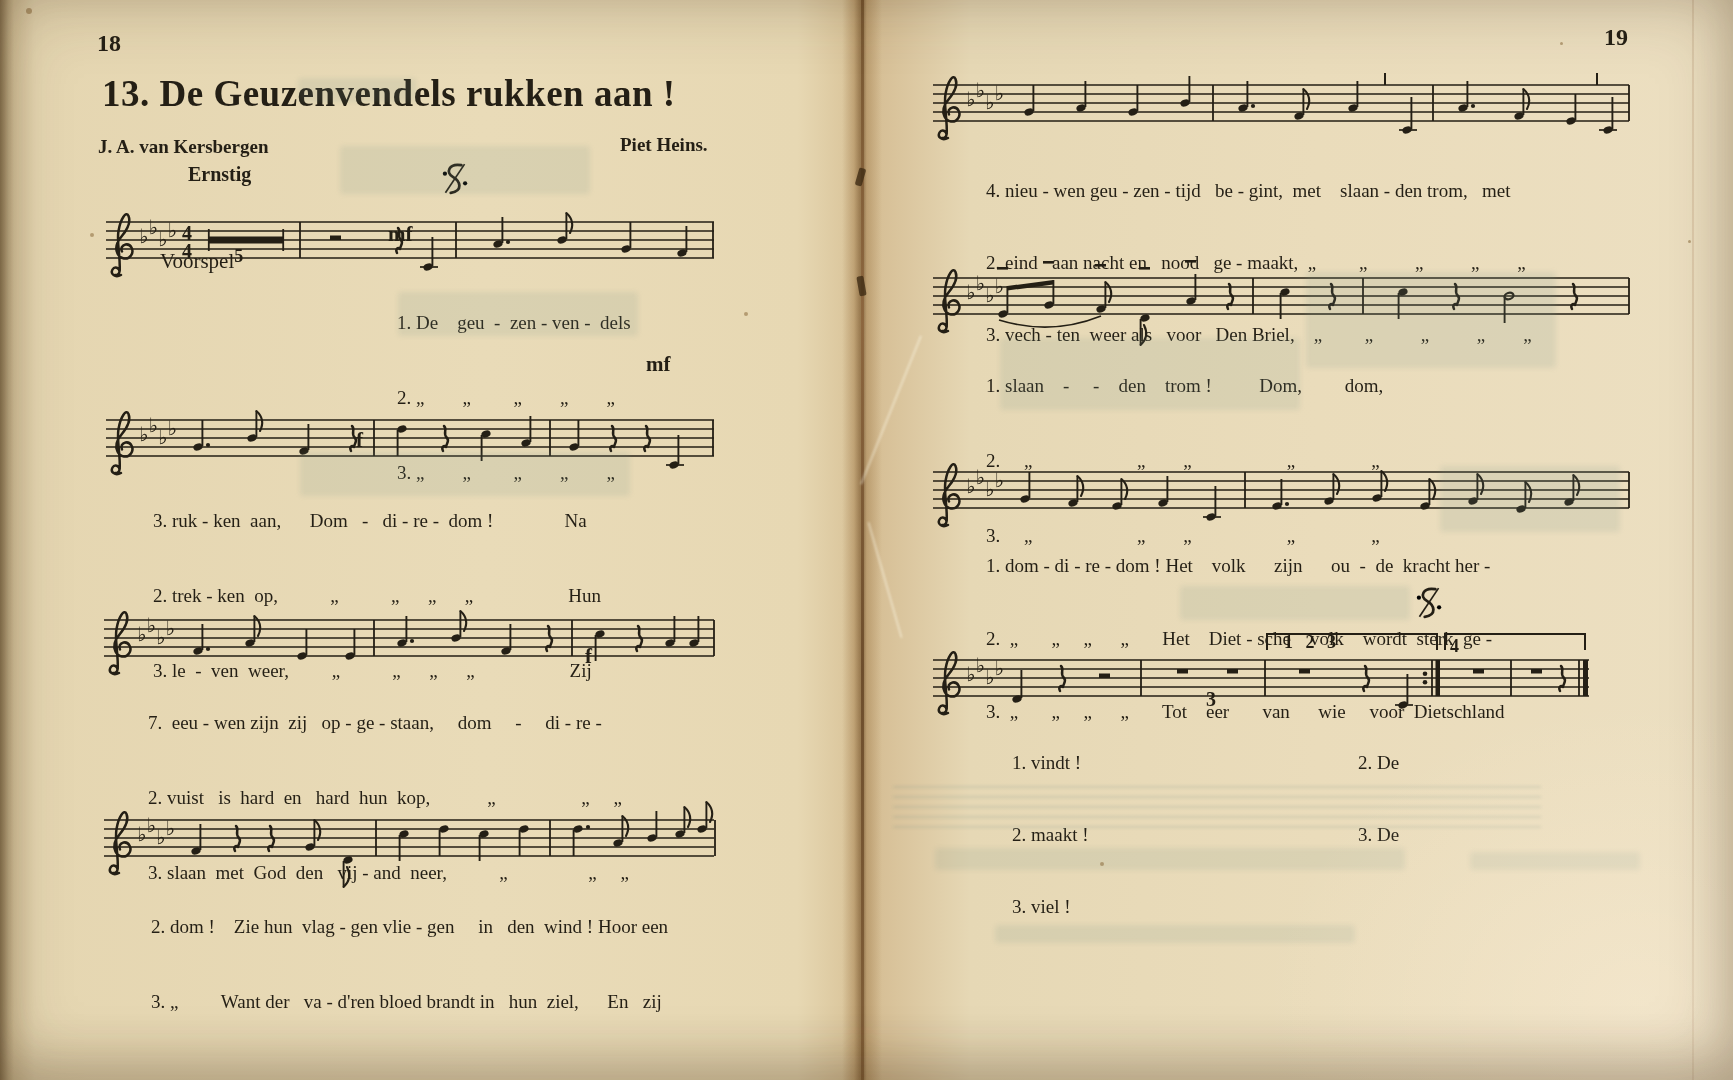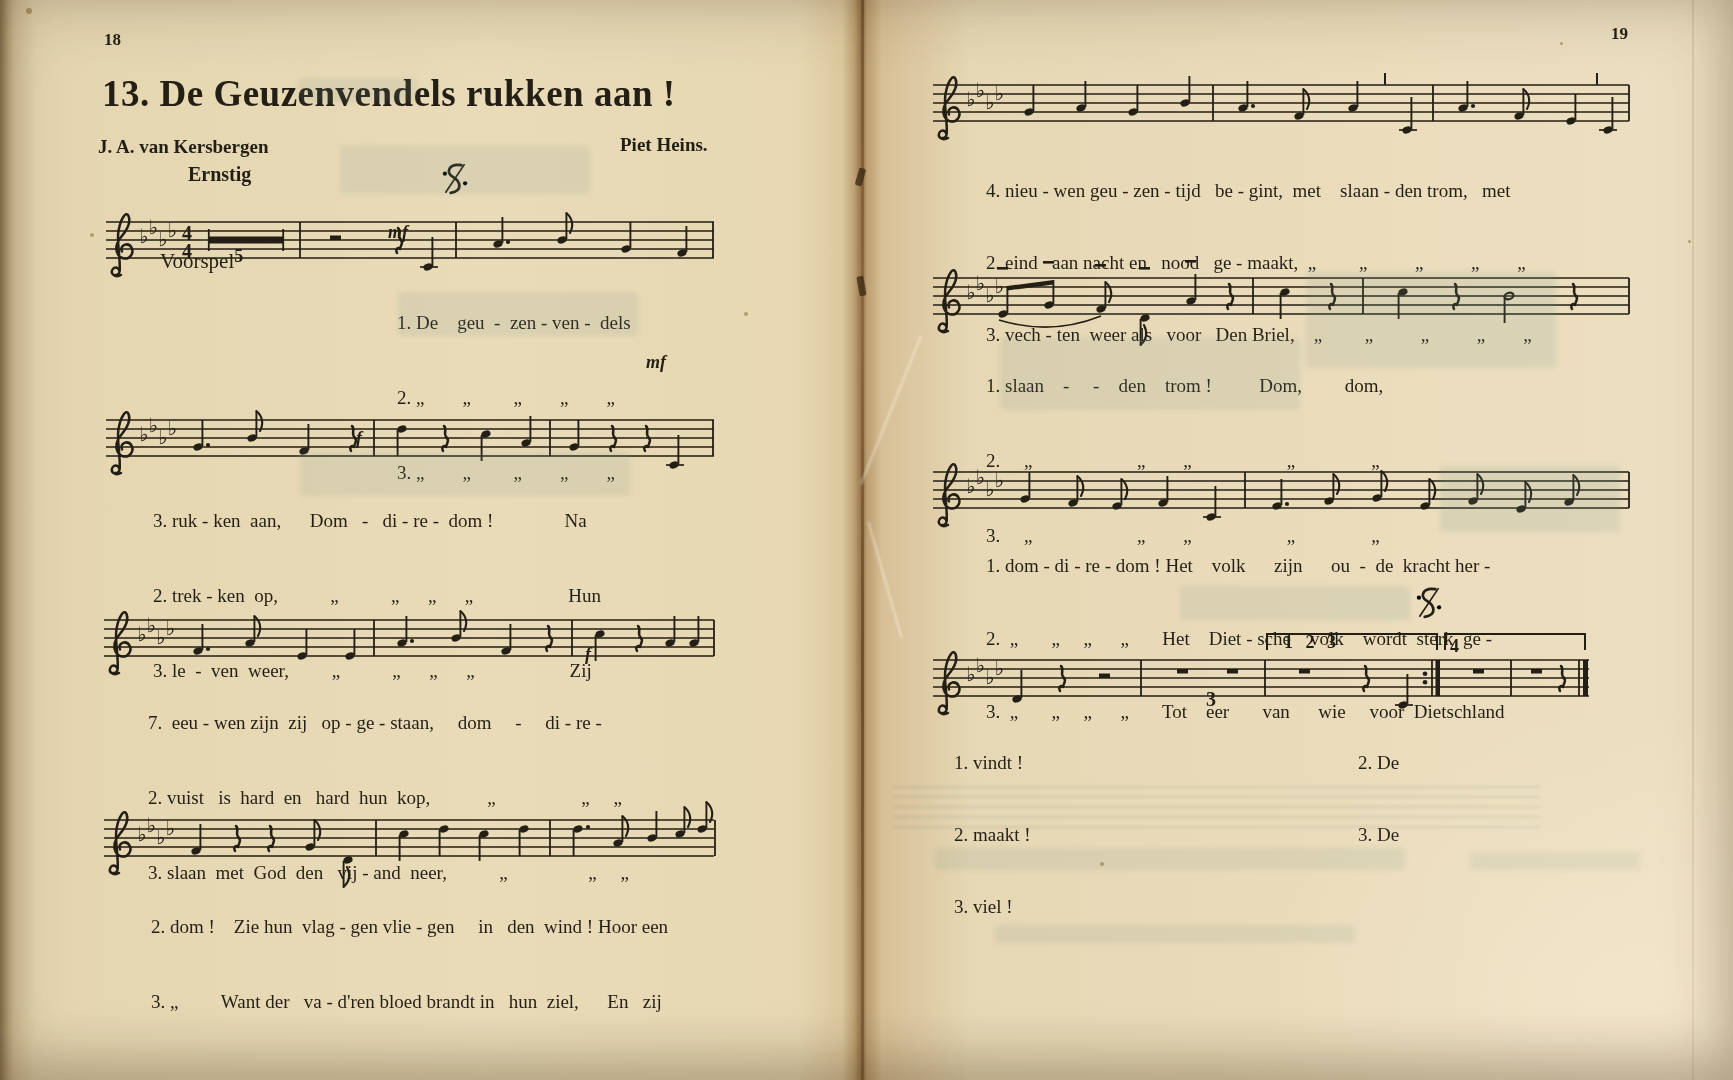--- a/index.html
+++ b/index.html
@@ -3,25 +3,25 @@
 <meta charset="utf-8">
 <style>
   html,body{margin:0;padding:0;background:#6b5c41;}
   .spread{
     position:relative;width:1733px;height:1080px;overflow:hidden;
     background:linear-gradient(90deg,#d0bc92 0%,#e5d6b1 2%,#e9dbb8 28%,#e7d8b3 46%,#dcc89f 48.6%,#c2a170 49.6%,#d7c097 50.9%,#e6d8b5 56%,#eadcbb 76%,#ecdfc1 100%);
     font-family:"Liberation Serif","DejaVu Serif",serif;color:#241f15;
   }
   .abs{position:absolute;}
   .txt{font-family:"Liberation Serif","DejaVu Serif",serif;color:#241f15;}
-  .pgnum{font-size:17px;font-weight:bold;margin-left:7px;}
+  .pgnum{font-size:24px;font-weight:bold;}
   .title{font-size:37px;font-weight:bold;letter-spacing:.5px;white-space:pre;}
   .byline{font-size:19px;font-weight:bold;white-space:pre;}
   .tempo{font-size:20px;font-weight:bold;}
-  .dyn{font-size:18px;font-weight:bold;font-style:italic;}
+  .dyn{font-size:21px;font-weight:bold;}
   .voorspel{font-size:21px;}
   .voorspel sup{font-size:18px;font-weight:bold;vertical-align:6px;}
   .lyric{white-space:pre;font-size:19px;}
   .lyric div{height:31px;}
   .lyric.lh28 div{height:28px;}
   .lyric.lh29 div{height:29px;}
   .volta-label{font-size:18px;font-weight:bold;letter-spacing:4px;}
   .barcount{font-size:20px;font-weight:bold;}
   
   .sys svg{overflow:visible;display:block;fill:#241f15;}
@@ -404,21 +404,21 @@
     </svg>
   </div>
   <div class="abs" style="left:1416px;top:586px;">
     <svg width="26" height="34" viewBox="0 0 24 32" style="overflow:visible">
         <use href="#segno"></use>
       </svg>
   </div>
   <div class="abs txt volta-label" style="left:1284px;top:632px;">1 2 3</div>
   <div class="abs txt volta-label" style="left:1450px;top:636px;">4</div>
   <div class="abs txt barcount" style="left:1206px;top:688px;">3</div>
-  <div class="abs txt lyric lh28" style="left:954px;top:708px;">
+  <div class="abs txt lyric lh28" style="left:1012px;top:708px;">
     <div>1. vindt !</div>
     <div>2. maakt !</div>
     <div>3. viel !</div>
   </div>
   <div class="abs txt lyric lh28" style="left:1358px;top:708px;">
     <div>2. De</div>
     <div>3. De</div>
   </div>
 
   <div class="ghost" style="left:298px;top:78px;width:118px;height:24px;"></div>

